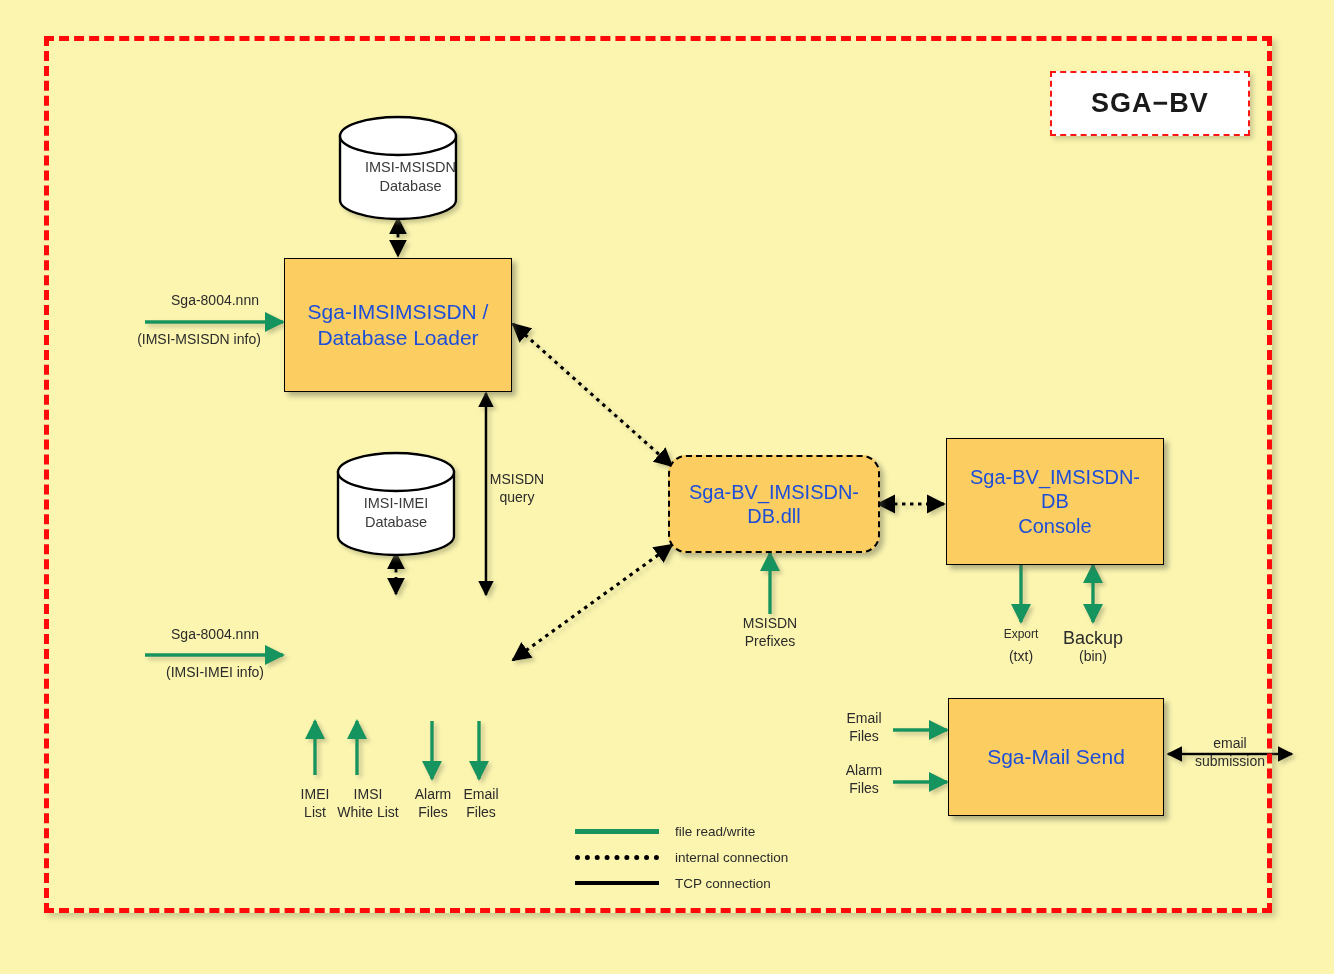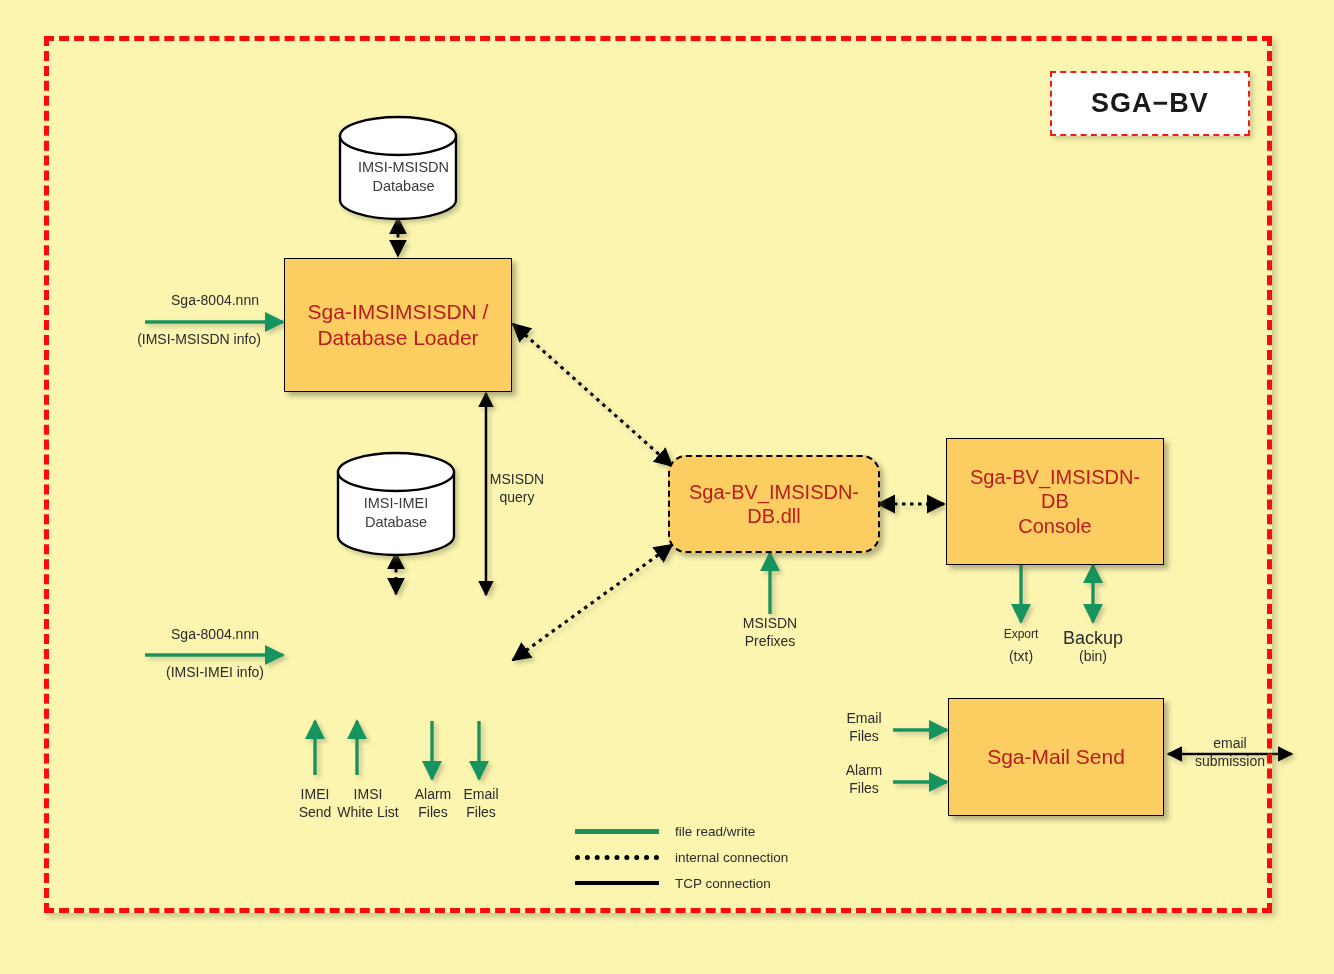--- a/index.html
+++ b/index.html
@@ -28,21 +28,21 @@
   .node {
     position: absolute;
     box-sizing: border-box;
     background: #FCCE62;
     border: 1.5px solid #000;
     box-shadow: 4px 4px 5px rgba(90,90,70,0.45);
     display: flex;
     align-items: center;
     justify-content: center;
     text-align: center;
-    color: #b91c1c;
+    color: #1d4ed8;
     line-height: 1.22;
     z-index: 5;
   }
   .node.dll {
     border: 2px dashed #000;
     border-radius: 18px;
     box-shadow: 4px 4px 5px rgba(90,90,70,0.4);
   }
   .node-label { white-space: pre-line; }
 
@@ -198,21 +198,21 @@
         <path d="M 340 136 L 340 200 A 58 19 0 0 0 456 200 L 456 136 Z" fill="#FFFFFF" stroke="#000" stroke-width="2.4"></path>
         <ellipse cx="398" cy="136" rx="58" ry="19" fill="#FFFFFF" stroke="#000" stroke-width="2.4"></ellipse>
       </g>
       <g filter="url(#softShadow)">
         <path d="M 338 472 L 338 536 A 58 19 0 0 0 454 536 L 454 472 Z" fill="#FFFFFF" stroke="#000" stroke-width="2.4"></path>
         <ellipse cx="396" cy="472" rx="58" ry="19" fill="#FFFFFF" stroke="#000" stroke-width="2.4"></ellipse>
       </g>
     </g>
   </svg>
 
-  <div class="db" style="left:340px; top:152px; width:127px; height:60px;">
+  <div class="db" style="left:340px; top:152px; width:127px; height:60px;padding-left:14px;">
     <div class="db-text" style="top:6px;">IMSI-MSISDN
 Database</div>
   </div>
 
   <div class="db" style="left:338px; top:488px; width:116px; height:60px;">
     <div class="db-text" style="top:6px;">IMSI-IMEI
 Database</div>
   </div>
 
   <div class="node" style="left:284px; top:258px; width:228px; height:134px; font-size:21px;">
@@ -248,21 +248,21 @@
   <div class="cap" style="left:728px; top:615px; width:84px; font-size:14px;">MSISDN
 Prefixes</div>
 
   <div class="cap" style="left:983px; top:627px; width:76px; font-size:12px;">Export</div>
   <div class="cap it" style="left:983px; top:648px; width:76px; font-size:14px;">(txt)</div>
 
   <div class="cap" style="left:1055px; top:627px; width:76px; font-size:18px;">Backup</div>
   <div class="cap it" style="left:1055px; top:648px; width:76px; font-size:14px;">(bin)</div>
 
   <div class="cap" style="left:283px; top:786px; width:64px; font-size:14px;">IMEI
-Send</div>
+List</div>
   <div class="cap" style="left:325px; top:786px; width:86px; font-size:14px;">IMSI
 White List</div>
   <div class="cap" style="left:402px; top:786px; width:62px; font-size:14px;">Alarm
 Files</div>
   <div class="cap" style="left:450px; top:786px; width:62px; font-size:14px;">Email
 Files</div>
 
   <div class="cap" style="left:833px; top:710px; width:62px; font-size:14px;">Email
 Files</div>
   <div class="cap" style="left:833px; top:762px; width:62px; font-size:14px;">Alarm

